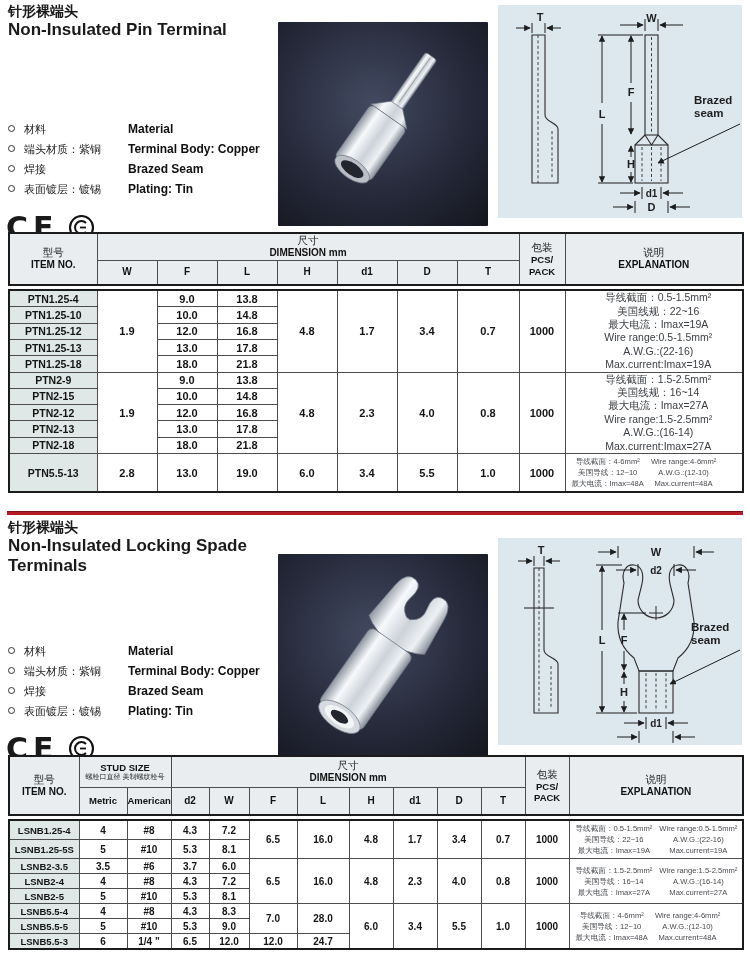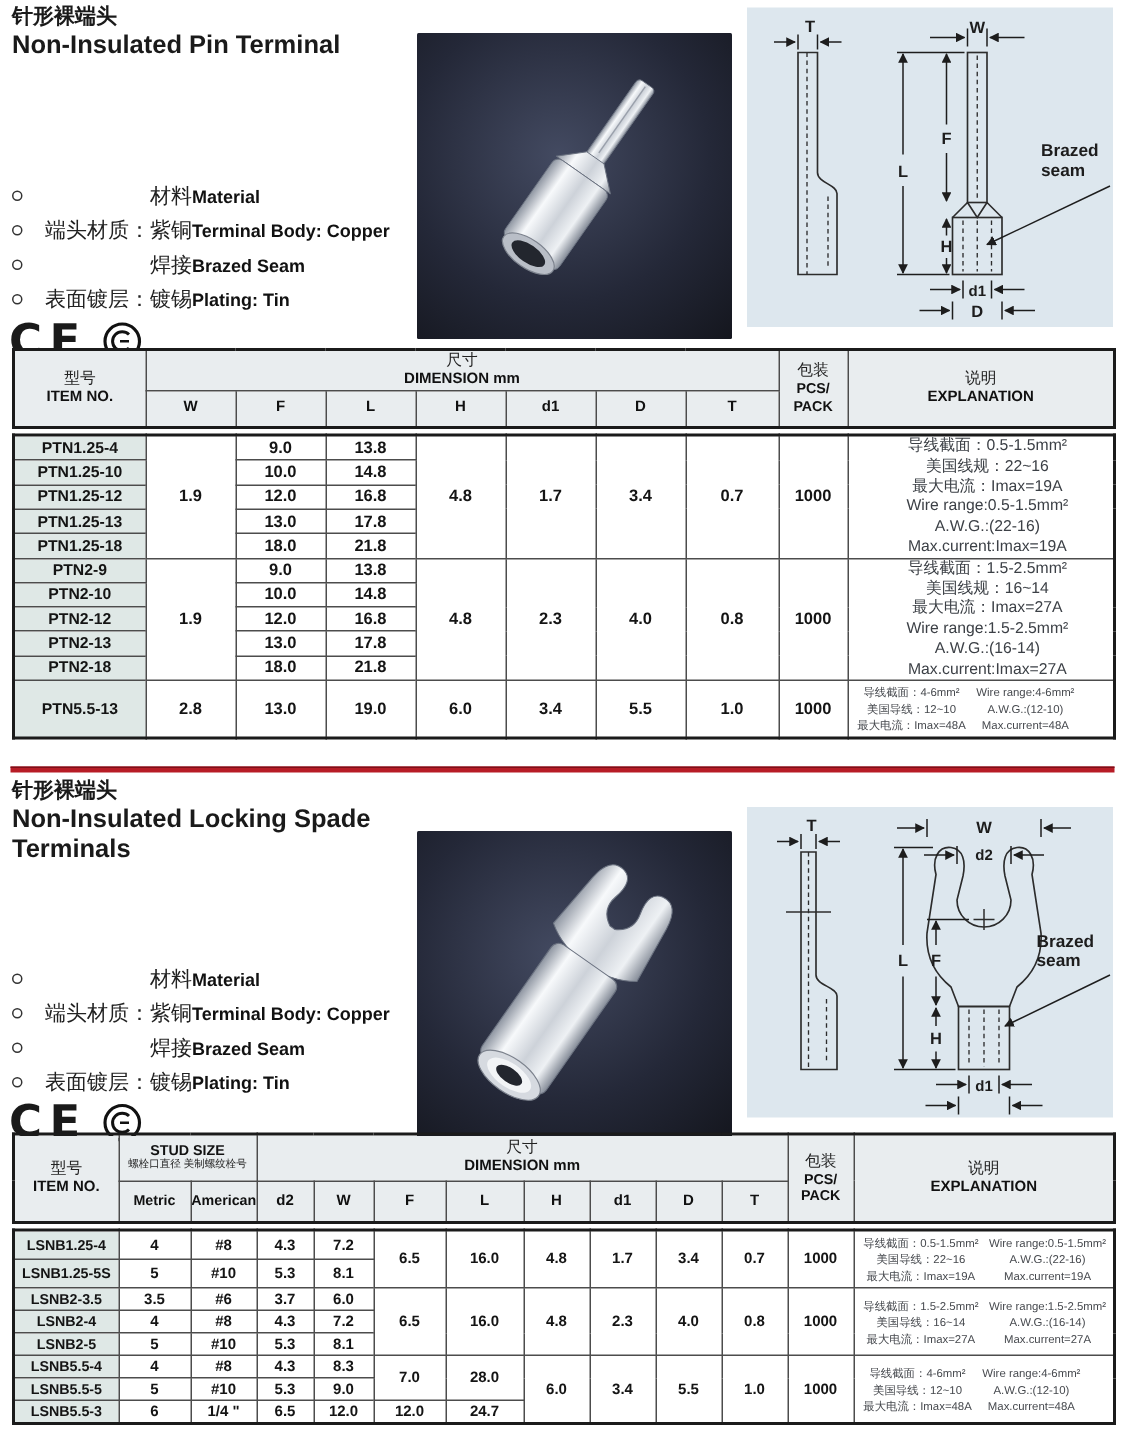--- a/index.html
+++ b/index.html
@@ -6,21 +6,21 @@
   body{width:750px;height:955px;background:#ffffff;font-family:"Liberation Sans",sans-serif;color:#1a1a1a;position:relative;overflow:hidden;}
   .abs{position:absolute;}
 
   
   .title-cn{font-size:14px;font-weight:bold;line-height:1.15;font-family:Liberation Mono, monospace;}
   .title-en{font-size:17px;font-weight:bold;line-height:1.18;width:270px;}
 
   
   .mat-row{display:flex;align-items:baseline;margin-bottom:5px;}
   .bullet{width:5px;height:5px;border:1.5px solid #333;border-radius:50%;margin-right:9px;flex:0 0 auto;position:relative;top:-1px;}
-  .mat-cn{width:104px;font-size:14px;color:#222;flex:0 0 auto;text-align:right;}
+  .mat-cn{width:104px;font-size:11px;color:#222;flex:0 0 auto;}
   .mat-en{font-size:12px;font-weight:bold;color:#111;}
 
   
   .certs{display:flex;align-items:center;gap:9px;}
   .ce{font-family:"DejaVu Sans",sans-serif;font-size:30px;font-weight:bold;letter-spacing:5px;}
   .rohs{font-size:24px;font-weight:bold;letter-spacing:0.5px;margin-top:46px;}
 
   
   .photo{border-radius:1px;overflow:hidden;}
 
@@ -298,21 +298,21 @@
           <td class="expl expl-big" rowspan="5">
             <div>导线截面：1.5-2.5mm²</div>
             <div>美国线规：16~14</div>
             <div>最大电流：Imax=27A</div>
             <div>Wire range:1.5-2.5mm²</div>
             <div>A.W.G.:(16-14)</div>
             <div>Max.current:Imax=27A</div>
           </td>
         </tr>
         <tr>
-          <td class="item">PTN2-10</td>
+          <td class="item">PTN2-15</td>
           <td>10.0</td>
           <td>14.8</td>
         </tr>
         <tr>
           <td class="item">PTN2-12</td>
           <td>12.0</td>
           <td>16.8</td>
         </tr>
         <tr>
           <td class="item">PTN2-13</td>

